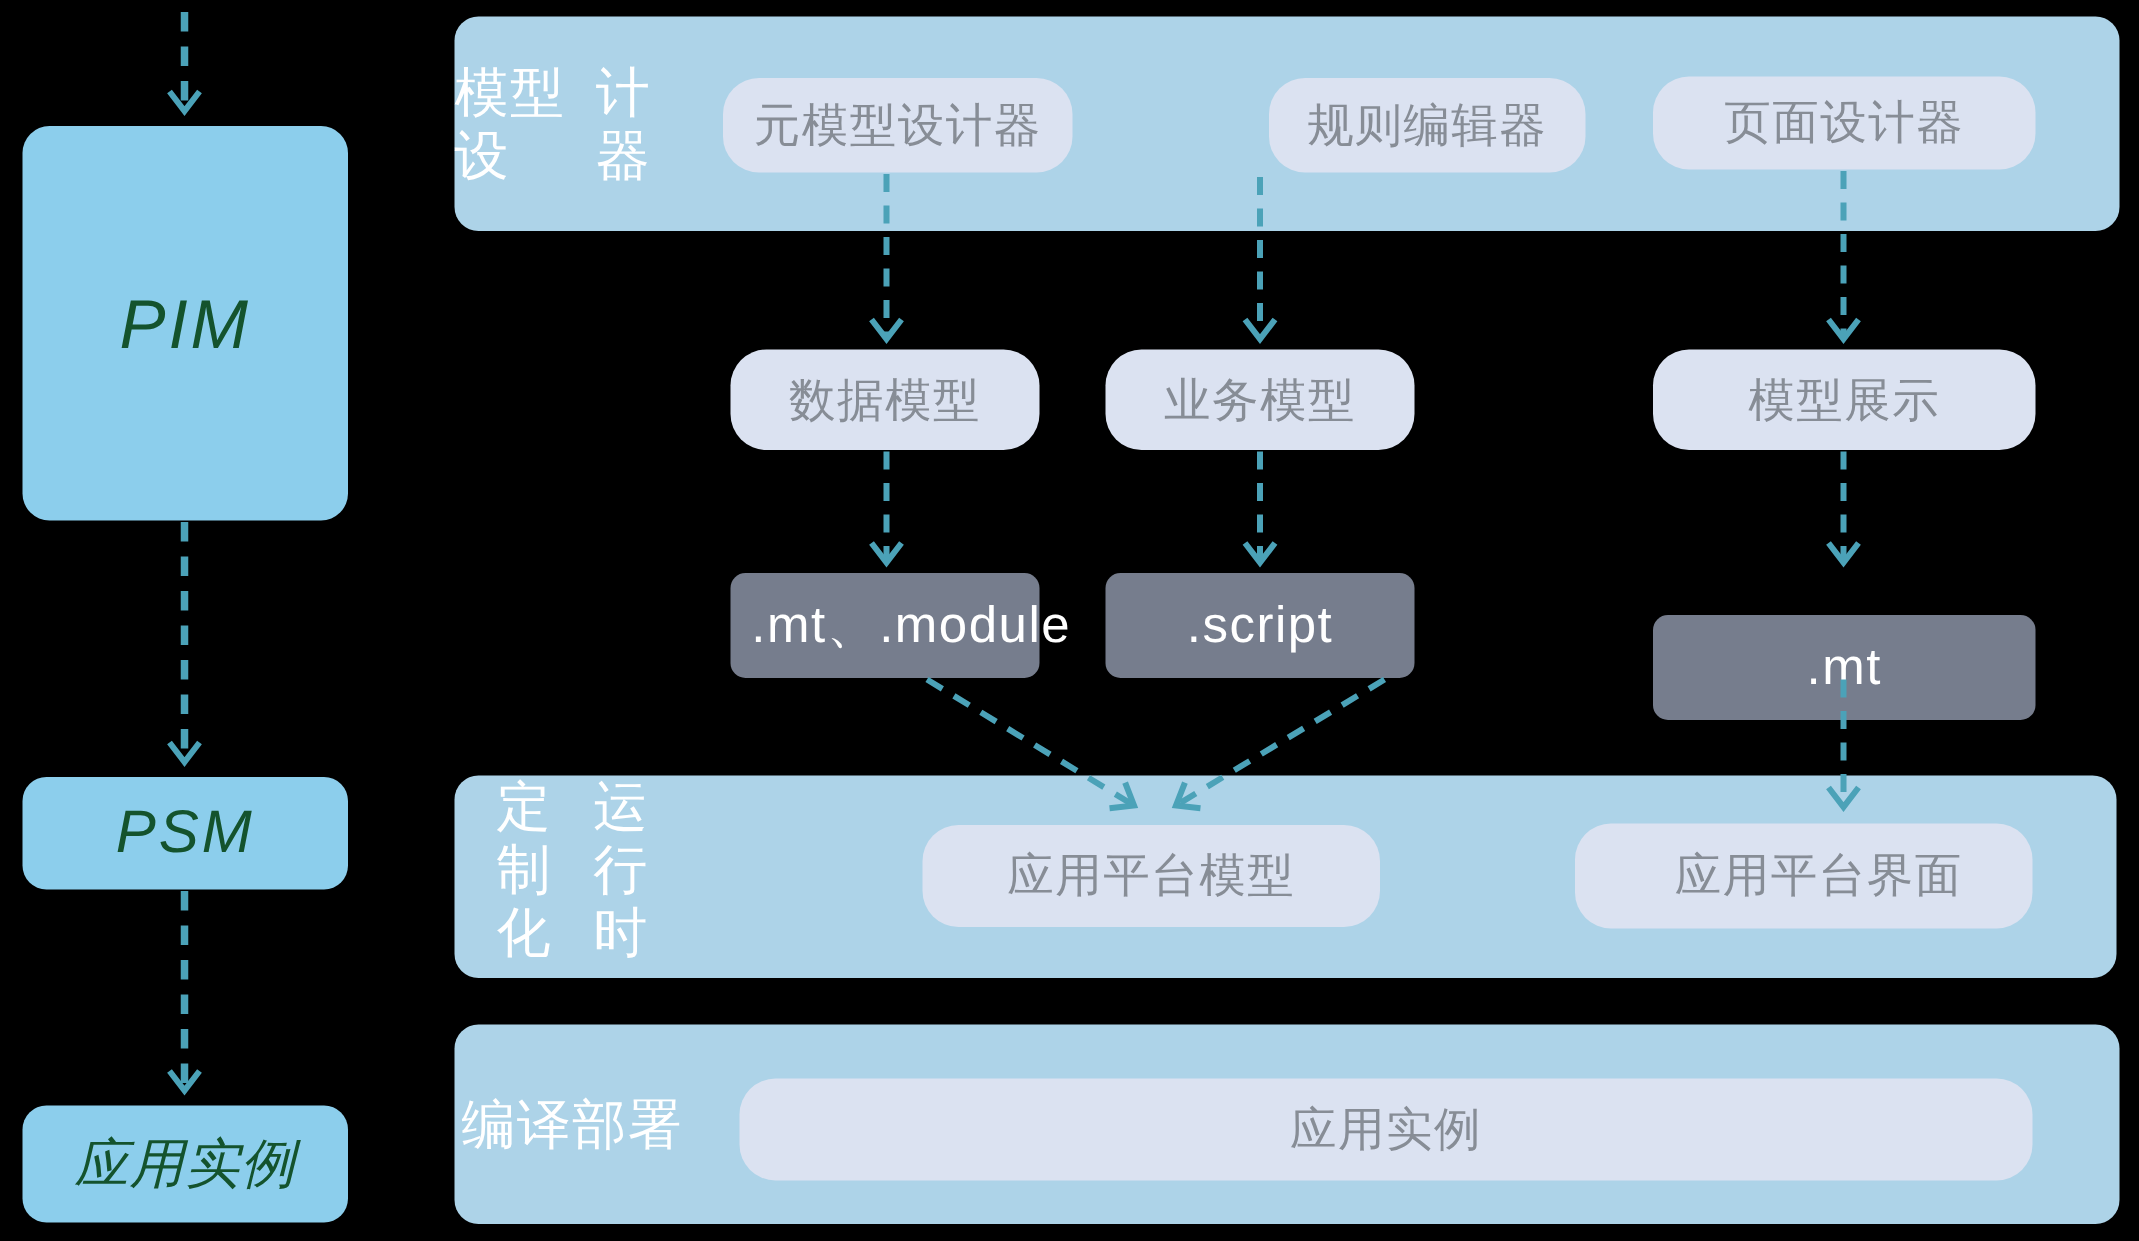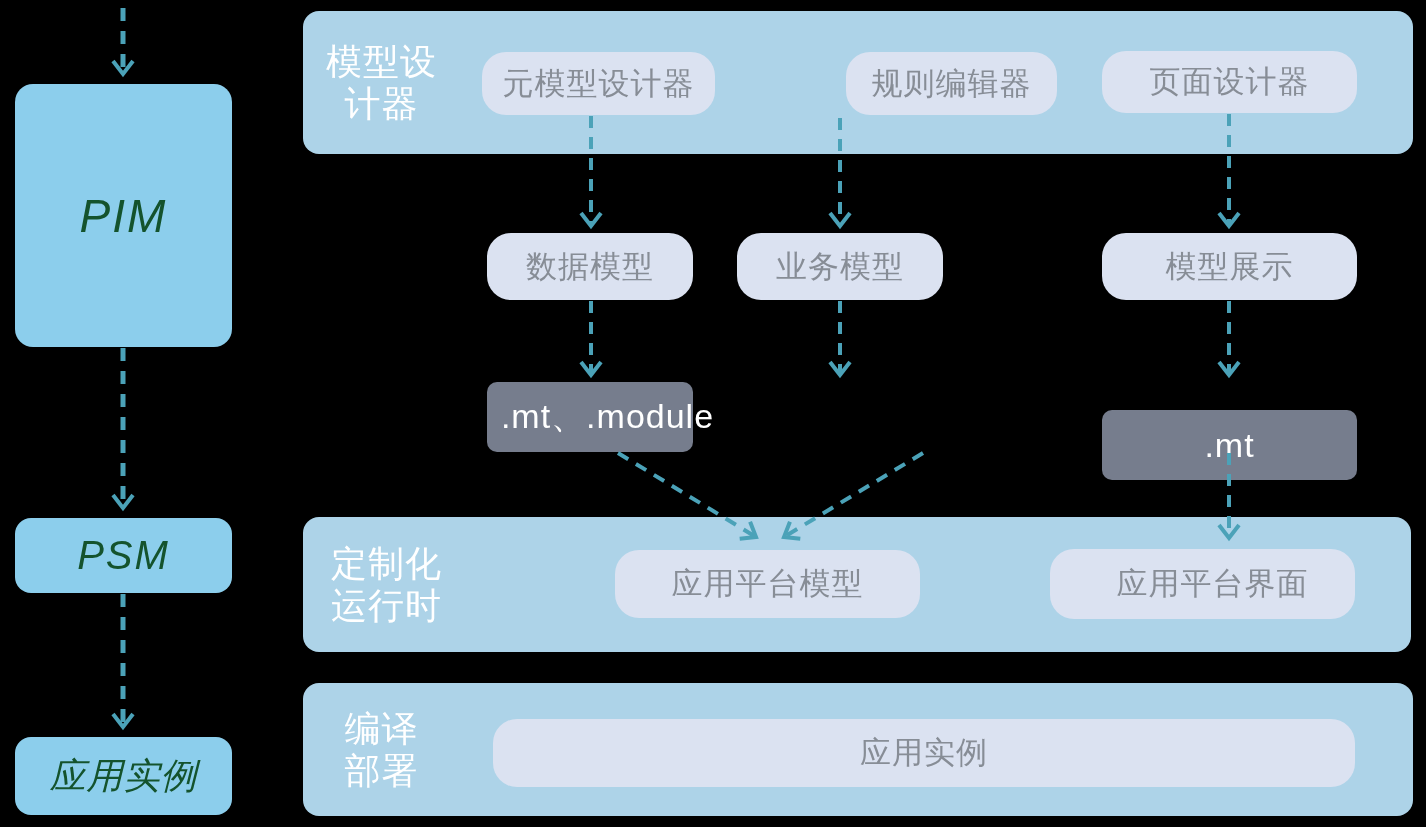--- a/index.html
+++ b/index.html
@@ -30,21 +30,21 @@
     color: #14532d;
     border-radius: 18px;
     font-style: italic;
   }
   .container-band {
     background: var(--container, #ADD3E8);
     border-radius: 16px;
   }
   .band-label {
     display: flex;
-    flex-direction: column;
+    flex-direction: row;
     align-items: center;
     justify-content: center;
     color: #fff;
     font-size: 36px;
     line-height: 42px;
     letter-spacing: 1px;
   }
   .chip {
     background: var(--chip, #DBE2F1);
     color: var(--chiptext, #878D96);
@@ -119,20 +119,23 @@
   <div class="abs node chip" style="left:737px; top:233px; width:206px; height:67px;">
     <span>业务模型</span>
   </div>
   <div class="abs node chip" style="left:1102px; top:233px; width:255px; height:67px;">
     <span>模型展示</span>
   </div>
 
   <div class="abs node dark-chip" style="left:487px; top:382px; width:206px; height:70px;padding-left:35px;">
     <span>.mt、.module</span>
   </div>
+  <div class="abs node dark-chip" style="left:737px; top:382px; width:206px; height:70px;">
+    <span>.script</span>
+  </div>
   <div class="abs node dark-chip" style="left:1102px; top:382px; width:255px; height:70px;margin-top:28px;">
     <span>.mt</span>
   </div>
 
   <div class="abs container-band" style="left:303px; top:517px; width:1108px; height:135px;"></div>
   <div class="abs band-label" style="left:303px; top:517px; width:157px; height:135px; align-items:flex-start; padding-left:28px; box-sizing:border-box;">
     <span>定制化</span>
     <span>运行时</span>
   </div>
   <div class="abs node chip" style="left:615px; top:550px; width:305px; height:68px;">

